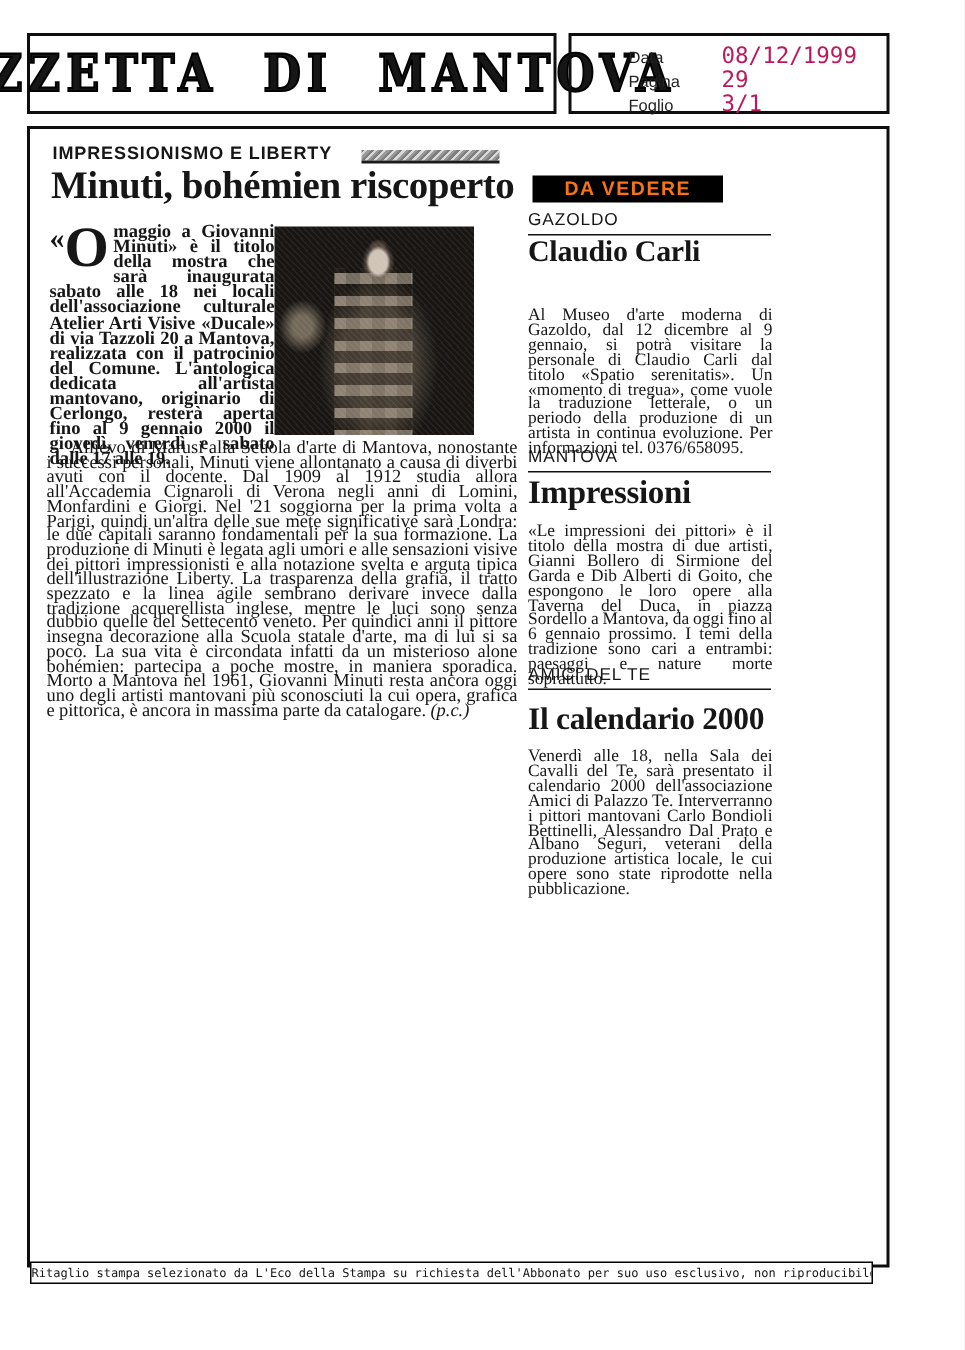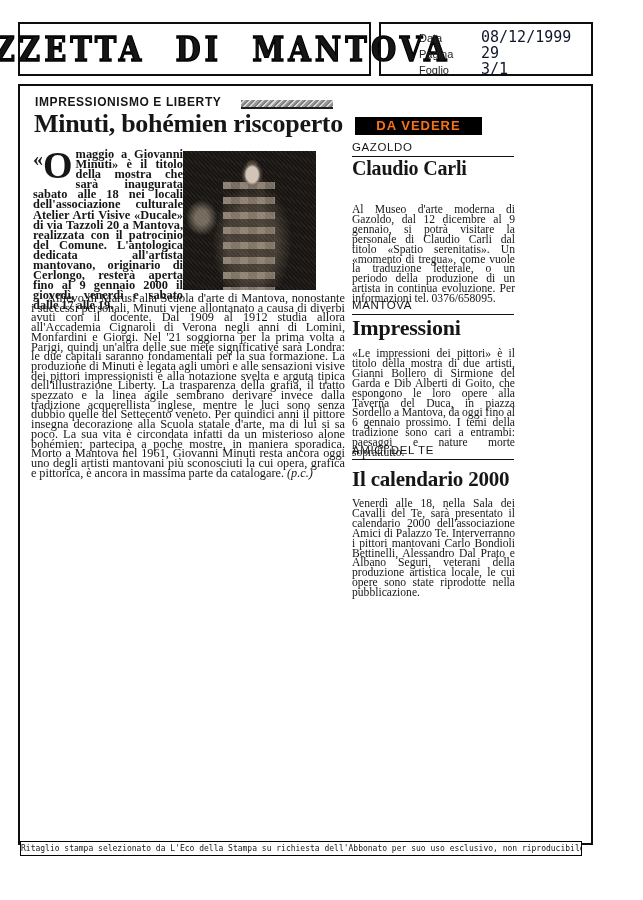--- a/index.html
+++ b/index.html
@@ -20,21 +20,21 @@
     font-family:"DejaVu Serif", serif; font-weight:bold; font-size:29px;
     letter-spacing:4px; word-spacing:16px; transform:scaleY(1.18);
     -webkit-text-stroke:1.2px #000; white-space:nowrap;
   }
   .meta-box {
     left:379px; top:22px; width:214px; height:54px;
     border:2px solid #0e0e0e; padding:4px 6px 0 10px;
   }
   .meta-row { display:flex; align-items:baseline; height:16px;margin-left:28px; }
   .meta-label { width:62px; font:11px "Liberation Sans", sans-serif; color:#222; }
-  .meta-value { font:15px "DejaVu Sans Mono", monospace; color:#0f172a; }
+  .meta-value { font:15px "DejaVu Sans Mono", monospace; color:#be185d; }
 
   
   .main-box { left:18px; top:84px; width:575px; height:761px; border:2px solid #0e0e0e; }
 
   
   .kicker-row { left:35px; top:95px; display:flex; align-items:flex-end; gap:20px; }
   .kicker-text { font:bold 12px "Liberation Sans", sans-serif; letter-spacing:.6px; padding-bottom:1px; }
   .kicker-hatch {
     width:92px; height:9px; margin-bottom:1px;
     background:repeating-linear-gradient(135deg,#7e7e7e 0 1.5px,#d9d9d9 1.5px 3px,#9a9a9a 3px 4.5px);

